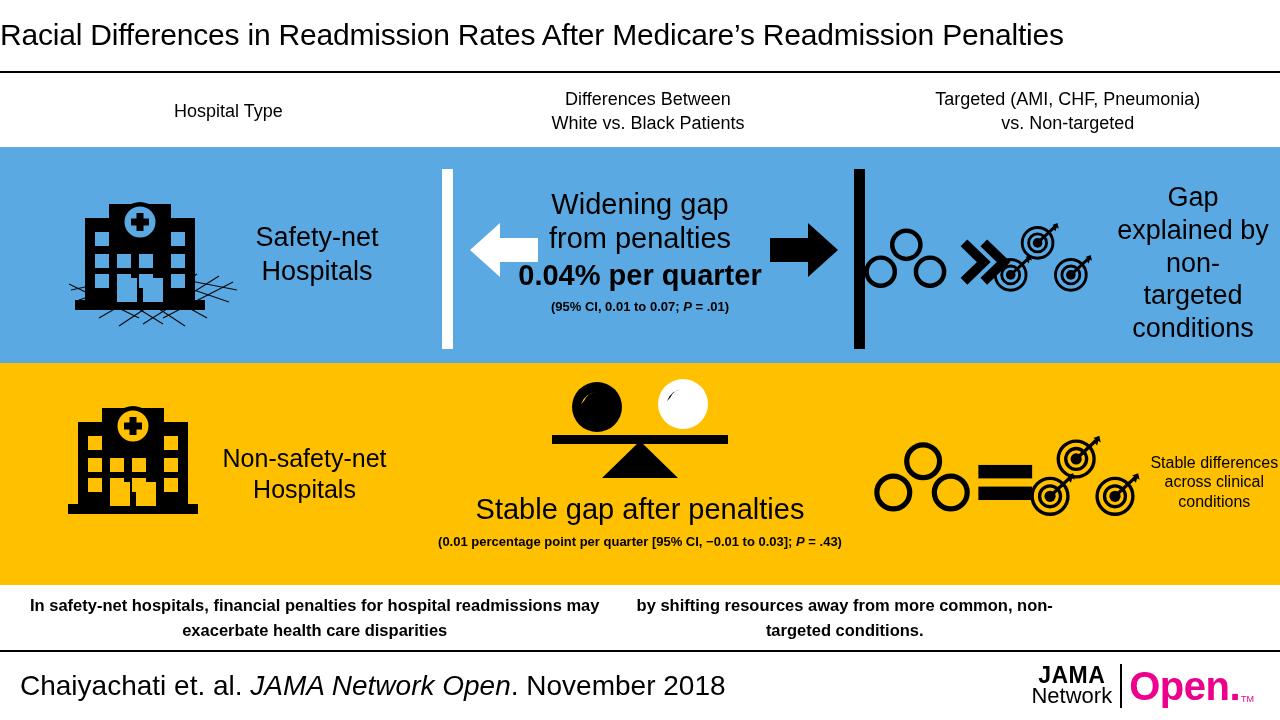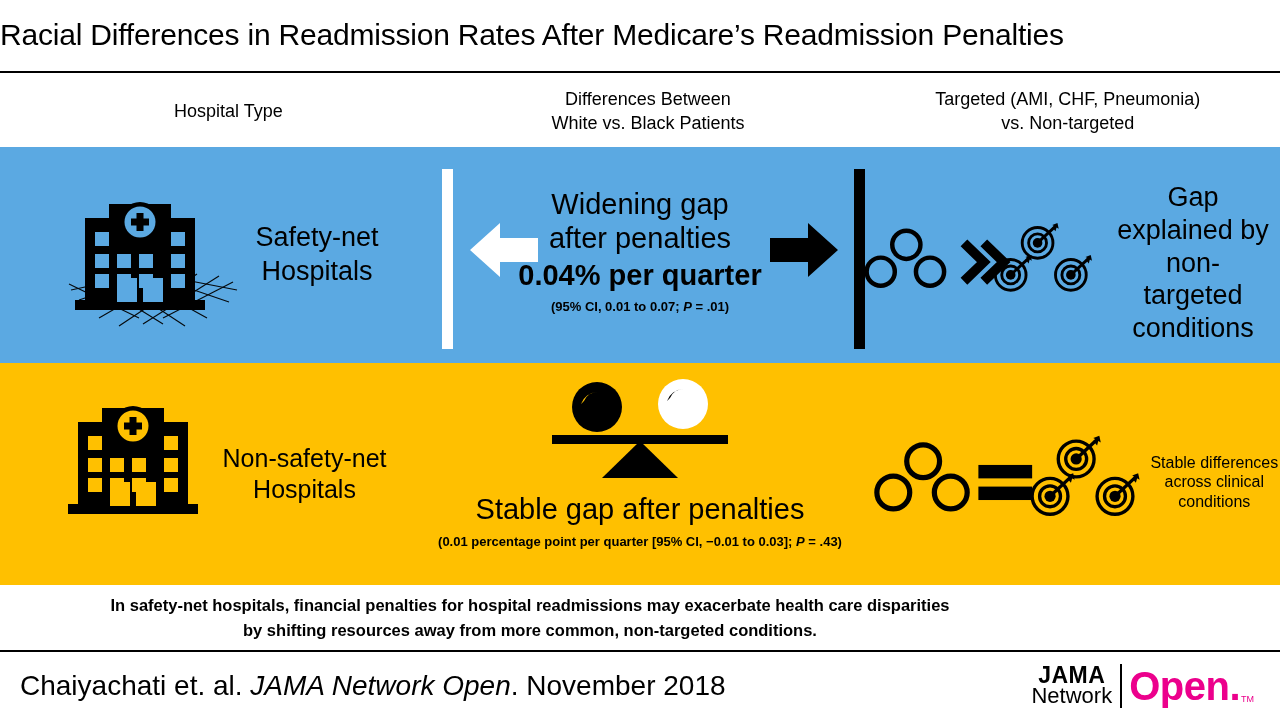--- a/index.html
+++ b/index.html
@@ -197,21 +197,21 @@
     margin-top: 6px;
   }
   .right-text.orange-txt { font-size: 16px; }
 
   
   .summary {
     position: absolute;
     left: 0; top: 589px;
     width: 1060px; height: 58px;
     display: flex;
-    flex-direction: column;
+    flex-direction: row;
     align-items: center;
     justify-content: center;
     text-align: center;
   }
   .summary div {
     font-size: 16.5px;
     font-weight: 700;
     line-height: 1.5;
     color: #000;
   }
@@ -378,21 +378,21 @@
           </svg>
         </span>
         <span class="arrow-right">
           <svg width="72" height="62" viewBox="0 0 72 62">
             <path d="M70 31 L40 4 L40 19 L2 19 L2 43 L40 43 L40 58 Z" fill="#000000"></path>
           </svg>
         </span>
 
         <div class="mid-blue-text">
           <div class="mb-line1">Widening gap</div>
-          <div class="mb-line1">after penalties</div>
+          <div class="mb-line1">from penalties</div>
           <div class="mb-stat">0.04% per quarter</div>
           <div class="mb-ci"><span>(95% CI, 0.01 to 0.07; </span><i>P</i><span> = .01)</span></div>
         </div>
       </div>
     </div>
 
     <div class="cell c3">
       <div class="right-wrap">
         <svg width="400" height="105" viewBox="0 0 400 105">
           <g fill="none" stroke="#000" stroke-width="7">

